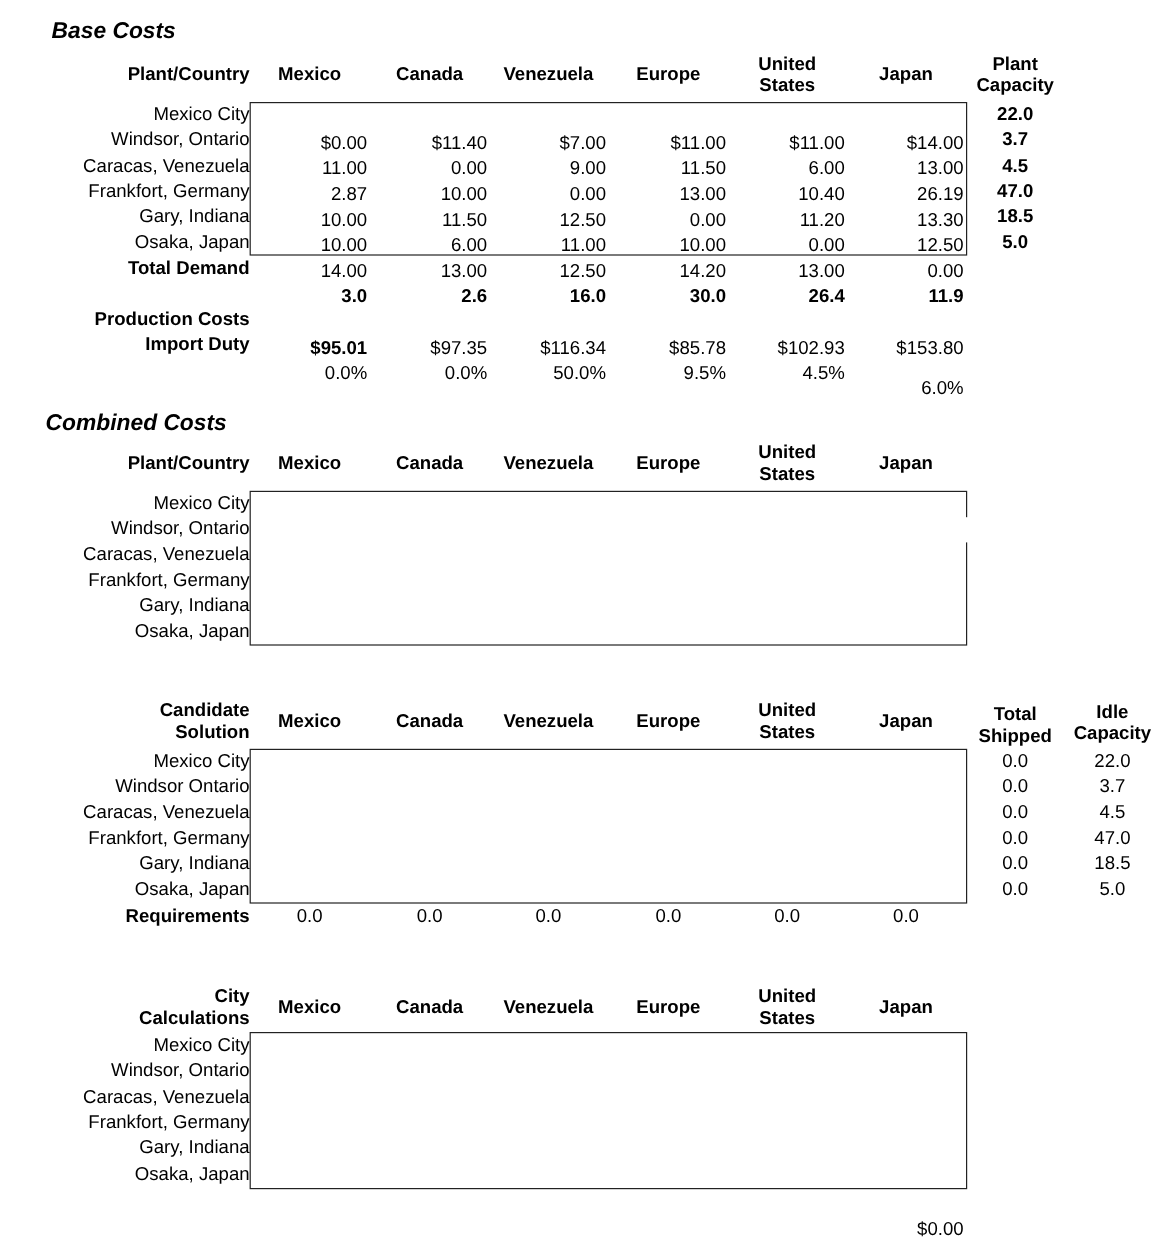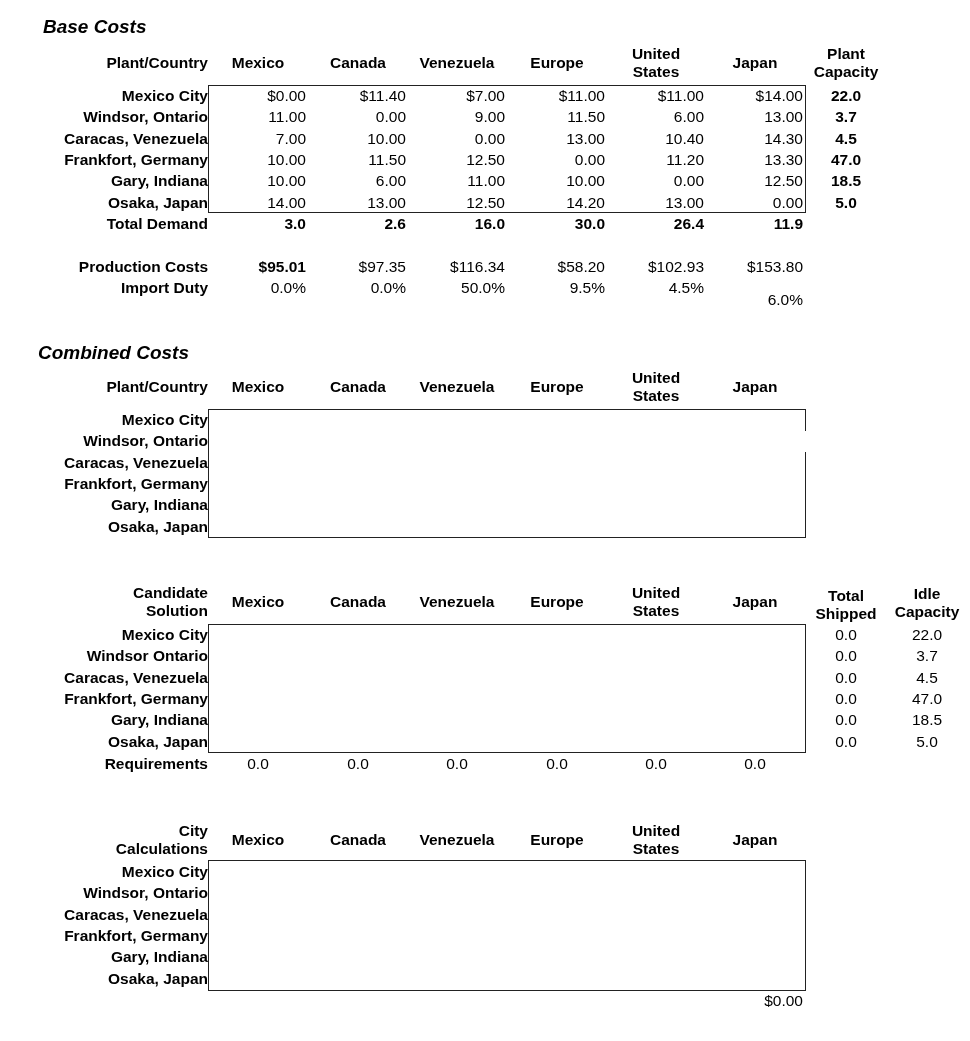--- a/index.html
+++ b/index.html
@@ -5,23 +5,23 @@
   html, body { margin: 0; padding: 0; background: #ffffff; }
   body {
     width: 970px; height: 1041px; position: relative; overflow: hidden;
     font-family: "Liberation Sans", sans-serif; color: #000; font-size: 15.5px;
   }
   .abs { position: absolute; }
   .title { font-weight: bold; font-style: italic; font-size: 19px; }
   .hdr { font-weight: bold; font-size: 15.5px; line-height: 18px; }
   .hdr.c { text-align: center; }
   .hdr.r { text-align: right; }
-  .rowlabel { text-align: right; width: 200px; left: 8px; line-height: 21.3px; white-space: nowrap; font-weight: bold; }
+  .rowlabel { text-align: right; width: 200px; left: 8px; line-height: 21.3px; white-space: nowrap; }
   .bold { font-weight: bold; }
-  .cell { text-align: right; line-height: 21.3px; white-space: nowrap; }
+  .cell { text-align: right; line-height: 21.3px; white-space: nowrap; margin-top: 24px; }
   .cellc { text-align: center; line-height: 21.3px; white-space: nowrap; }
   .box { position: absolute; border: 1.5px solid #222; box-sizing: border-box; }
   .gap { position: absolute; background: #fff; }
 </style>
 </head>
 <body>
 
 <div id="root">
     <div class="abs title" style="left: 43px; top: 16px; text-align: center;">Base Costs</div>
     <div class="abs hdr r" style="left: 8px; top: 54px; width: 200px;">Plant/Country</div>
@@ -59,26 +59,26 @@
     <div class="abs cellc bold" style="left: 806px; top: 85px; width: 80px;">22.0</div>
     <div class="abs rowlabel" style="left: 8px; top: 106.3px;">Windsor, Ontario</div>
     <div class="abs cell" style="left: 216px; top: 106.3px; width: 90px;">11.00</div>
     <div class="abs cell" style="left: 316px; top: 106.3px; width: 90px;">0.00</div>
     <div class="abs cell" style="left: 415px; top: 106.3px; width: 90px;">9.00</div>
     <div class="abs cell" style="left: 515px; top: 106.3px; width: 90px;">11.50</div>
     <div class="abs cell" style="left: 614px; top: 106.3px; width: 90px;">6.00</div>
     <div class="abs cell" style="left: 713px; top: 106.3px; width: 90px;">13.00</div>
     <div class="abs cellc bold" style="left: 806px; top: 106.3px; width: 80px;">3.7</div>
     <div class="abs rowlabel" style="left: 8px; top: 127.6px;">Caracas, Venezuela</div>
-    <div class="abs cell" style="left: 216px; top: 127.6px; width: 90px;">7.00</div>
+    <div class="abs cell" style="left: 216px; top: 127.6px; width: 90px;">2.87</div>
     <div class="abs cell" style="left: 316px; top: 127.6px; width: 90px;">10.00</div>
     <div class="abs cell" style="left: 415px; top: 127.6px; width: 90px;">0.00</div>
     <div class="abs cell" style="left: 515px; top: 127.6px; width: 90px;">13.00</div>
     <div class="abs cell" style="left: 614px; top: 127.6px; width: 90px;">10.40</div>
-    <div class="abs cell" style="left: 713px; top: 127.6px; width: 90px;">14.30</div>
+    <div class="abs cell" style="left: 713px; top: 127.6px; width: 90px;">26.19</div>
     <div class="abs cellc bold" style="left: 806px; top: 127.6px; width: 80px;">4.5</div>
     <div class="abs rowlabel" style="left: 8px; top: 148.9px;">Frankfort, Germany</div>
     <div class="abs cell" style="left: 216px; top: 148.9px; width: 90px;">10.00</div>
     <div class="abs cell" style="left: 316px; top: 148.9px; width: 90px;">11.50</div>
     <div class="abs cell" style="left: 415px; top: 148.9px; width: 90px;">12.50</div>
     <div class="abs cell" style="left: 515px; top: 148.9px; width: 90px;">0.00</div>
     <div class="abs cell" style="left: 614px; top: 148.9px; width: 90px;">11.20</div>
     <div class="abs cell" style="left: 713px; top: 148.9px; width: 90px;">13.30</div>
     <div class="abs cellc bold" style="left: 806px; top: 148.9px; width: 80px;">47.0</div>
     <div class="abs rowlabel" style="left: 8px; top: 170.2px;">Gary, Indiana</div>
@@ -101,21 +101,21 @@
     <div class="abs cell bold" style="left: 216px; top: 213px; width: 90px;">3.0</div>
     <div class="abs cell bold" style="left: 316px; top: 213px; width: 90px;">2.6</div>
     <div class="abs cell bold" style="left: 415px; top: 213px; width: 90px;">16.0</div>
     <div class="abs cell bold" style="left: 515px; top: 213px; width: 90px;">30.0</div>
     <div class="abs cell bold" style="left: 614px; top: 213px; width: 90px;">26.4</div>
     <div class="abs cell bold" style="left: 713px; top: 213px; width: 90px;">11.9</div>
     <div class="abs rowlabel bold" style="left: 8px; top: 256px;">Production Costs</div>
     <div class="abs cell" style="left: 216px; top: 256px; width: 90px; font-weight: bold;">$95.01</div>
     <div class="abs cell" style="left: 316px; top: 256px; width: 90px;">$97.35</div>
     <div class="abs cell" style="left: 415px; top: 256px; width: 90px;">$116.34</div>
-    <div class="abs cell" style="left: 515px; top: 256px; width: 90px;">$58.20</div>
+    <div class="abs cell" style="left: 515px; top: 256px; width: 90px;">$85.78</div>
     <div class="abs cell" style="left: 614px; top: 256px; width: 90px;">$102.93</div>
     <div class="abs cell" style="left: 713px; top: 256px; width: 90px;">$153.80</div>
     <div class="abs rowlabel bold" style="left: 8px; top: 277px;">Import Duty</div>
     <div class="abs cell" style="left: 216px; top: 277px; width: 90px;">0.0%</div>
     <div class="abs cell" style="left: 316px; top: 277px; width: 90px;">0.0%</div>
     <div class="abs cell" style="left: 415px; top: 277px; width: 90px;">50.0%</div>
     <div class="abs cell" style="left: 515px; top: 277px; width: 90px;">9.5%</div>
     <div class="abs cell" style="left: 614px; top: 277px; width: 90px;">4.5%</div>
     <div class="abs cell" style="left: 713px; top: 289px; width: 90px;">6.0%</div>
     <div class="abs title" style="left: 38px; top: 342px;">Combined Costs</div>

